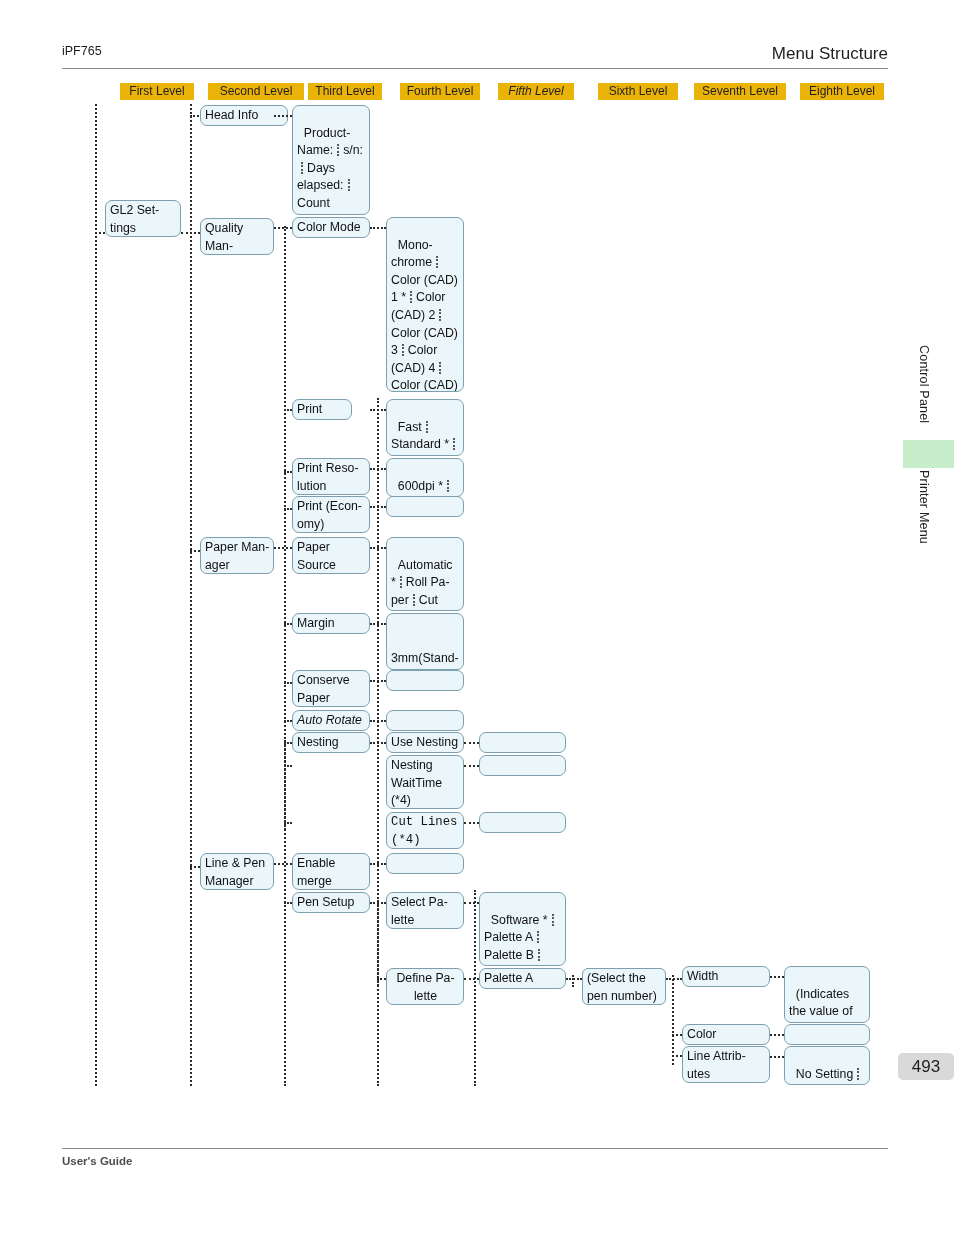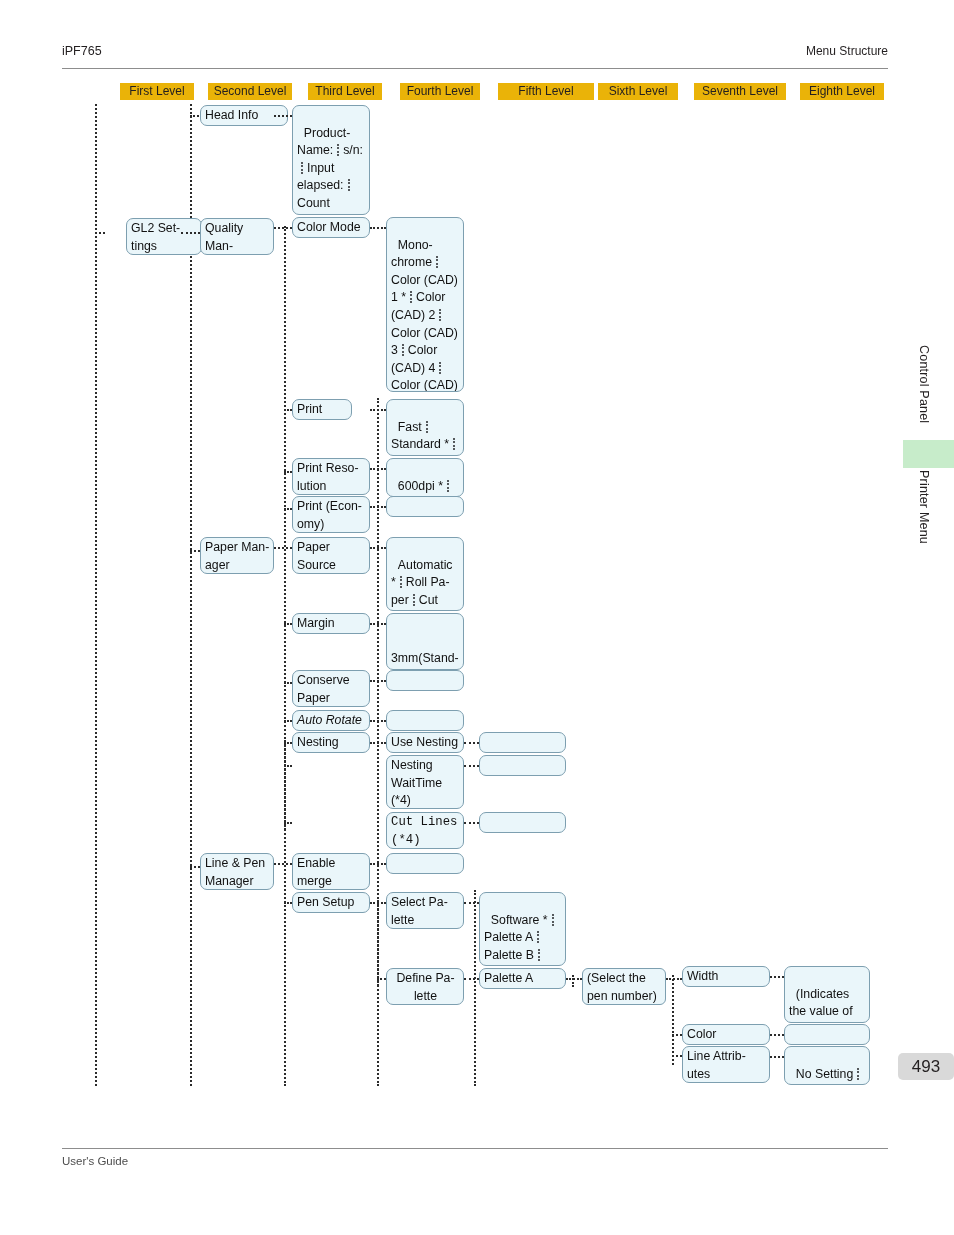--- a/index.html
+++ b/index.html
@@ -26,37 +26,38 @@
     border-bottom: 1px solid #8d8d8d;
   }
   .page-header .hdr-left {
     position: absolute;
     left: 0; top: 0;
     font-size: 12.5px;
   }
   .page-header .hdr-right {
     position: absolute;
     right: 0; top: 0;
-    font-size: 12px;
+    font-size: 17px;
   }
 
   
   .page-footer {
     position: absolute;
     left: 62px;
     top: 1148px;
     width: 826px;
     border-top: 1px solid #8d8d8d;
   }
   .page-footer .ftr-left {
     position: absolute;
     left: 0;
     top: 6px;
     font-size: 11.5px;
     color: #4d4d4d;
+    font-weight: bold;
   }
 
   
   .side-tab {
     position: absolute;
     writing-mode: vertical-rl;
     text-orientation: mixed;
     font-size: 12.5px;
     color: #231f20;
     letter-spacing: .2px;
@@ -148,48 +149,48 @@
   <span class="hdr-left">iPF765</span>
   <span class="hdr-right">Menu Structure</span>
 </div>
 
 <div class="side-hilite"></div>
 <div class="side-tab" id="tab-control-panel">Control Panel</div>
 <div class="side-tab" id="tab-printer-menu">Printer Menu</div>
 <div class="page-number">493</div>
 
 <div class="lvl-head" style="left:106px; width:74px;">First Level</div>
-<div class="lvl-head" style="left:194px; width:84px;">Second Level</div>
+<div class="lvl-head" style="left:194px; width:96px;">Second Level</div>
 <div class="lvl-head" style="left:294px; width:74px;">Third Level</div>
 <div class="lvl-head" style="left:386px; width:80px;">Fourth Level</div>
-<div class="lvl-head" style="left:484px; width:96px;">Fifth Level</div>
+<div class="lvl-head" style="left:484px; width:76px;font-style:italic;">Fifth Level</div>
 <div class="lvl-head" style="left:584px; width:80px;">Sixth Level</div>
 <div class="lvl-head" style="left:680px; width:92px;">Seventh Level</div>
 <div class="lvl-head" style="left:786px; width:84px;">Eighth Level</div>
 
 <div class="vline" style="left:95px;  top:104px; height:982px;"></div>
 <div class="vline" style="left:190px; top:104px; height:982px;"></div>
 <div class="vline" style="left:284px; top:226px; height:860px;"></div>
 <div class="vline" style="left:377px; top:398px; height:688px;"></div>
 <div class="vline" style="left:474px; top:890px; height:196px;"></div>
 
 <div class="vline" style="left:284px; top:740px; height:90px;"></div>
 <div class="vline" style="left:377px; top:900px; height:86px;"></div>
 <div class="vline" style="left:572px; top:975px; height:12px;"></div>
 <div class="vline" style="left:672px; top:975px; height:90px;"></div>
 
 <div class="hline" style="left:190px; top:115px; width:12px;"></div>
 <div class="node" style="left:200px; top:105px; width:88px; height:21px;">Head Info</div>
 <div class="hline" style="left:274px; top:115px; width:18px;"></div>
 <div class="node opts" style="left:292px; top:105px; width:78px; height:110px;">
-  <span>Product-Name:</span><span class="sep"></span><span>s/n:</span><span class="sep"></span><span>Input elapsed:</span><span class="sep"></span><span>Count [Mdot]:</span>
+  <span>Product-Name:</span><span class="sep"></span><span>s/n:</span><span class="sep"></span><span>Days elapsed:</span><span class="sep"></span><span>Count [Mdot]:</span>
 </div>
 
 <div class="hline" style="left:95px; top:232px; width:10px;"></div>
-<div class="node" style="left:105px; top:218px; width:76px; height:37px;margin-left:21px;">GL2 Set-
+<div class="node" style="left:105px; top:200px; width:76px; height:37px;">GL2 Set-
 tings</div>
 <div class="hline" style="left:181px; top:232px; width:19px;"></div>
 
 <div class="node" style="left:200px; top:218px; width:74px; height:37px;">Quality Man-
 ager</div>
 <div class="hline" style="left:274px; top:227px; width:18px;"></div>
 
 <div class="node" style="left:292px; top:217px; width:78px; height:21px;">Color Mode</div>
 <div class="hline" style="left:370px; top:227px; width:16px;"></div>
 <div class="node opts" style="left:386px; top:217px; width:78px; height:175px;">

